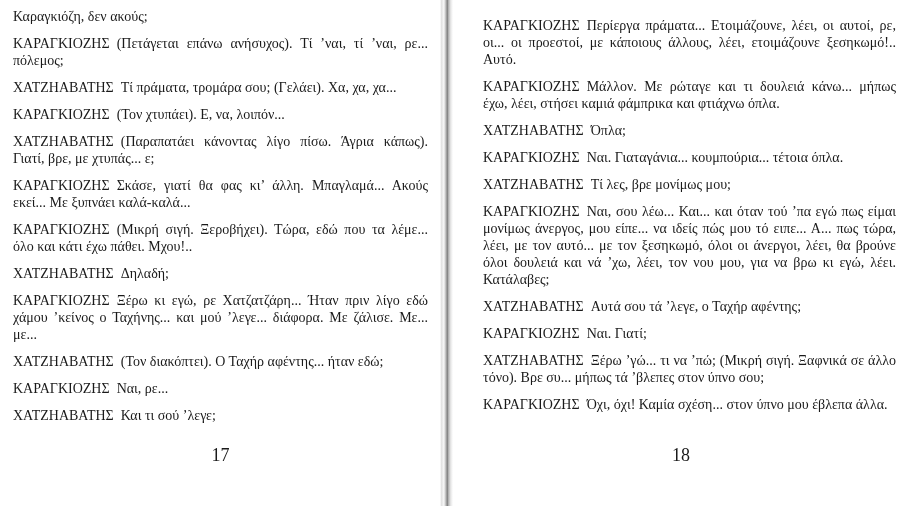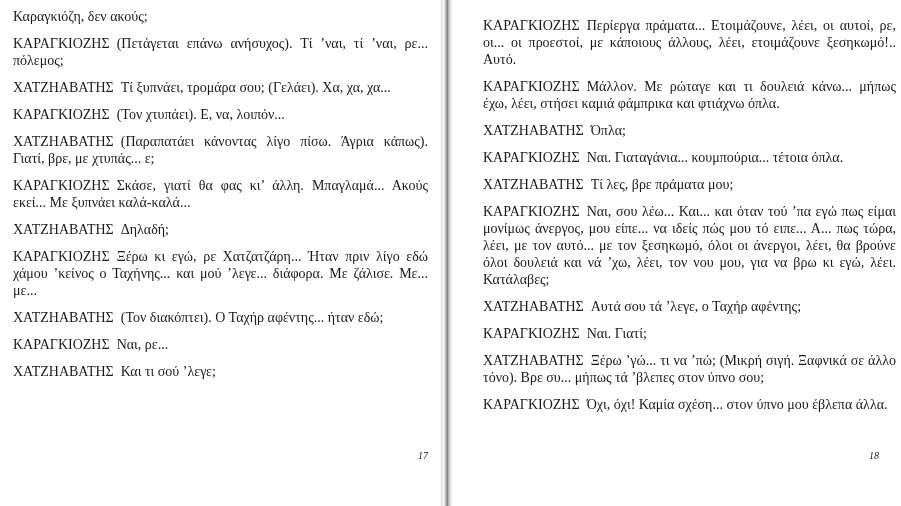--- a/index.html
+++ b/index.html
@@ -19,24 +19,23 @@
     font-size:14px;
     line-height:17px;
     text-align:justify;
     text-justify:inter-word;
   }
   .speaker{margin-right:7px;}
   .speaker:empty{display:none;margin:0;}
   .page-number{
     position:absolute;
     top:447px;
-    font-size:10px;
+    font-size:18px;
     line-height:17px;
-    text-align:right;
-    font-style:italic;
+    text-align:center;
   }
   .page-left .page-number{left:13px;right:13px;}
   .page-right .page-number{left:30px;right:22px;}
   .gutter{
     position:absolute;
     left:440px;top:0;
     width:13px;height:506px;
     background:linear-gradient(to right,
       #ffffff 0%, #e2e2e2 12%, #f8f8f8 30%,
       #adadad 48%, #7d7d7d 56%, #b5b5b5 66%,
@@ -44,40 +43,41 @@
   }
 </style>
 </head>
 <body>
 
 <div class="spread">
 
   <div class="page page-left">
     <p class="para"><span>Καραγκιόζη, δεν ακούς;</span></p>
     <p class="para"><span class="speaker">ΚΑΡΑΓΚΙΟΖΗΣ</span><span>(Πετάγεται επάνω ανήσυχος). Τί ’ναι, τί ’ναι, ρε... πόλεμος;</span></p>
-    <p class="para"><span class="speaker">ΧΑΤΖΗΑΒΑΤΗΣ</span><span>Τί ξυπνάει, τρομάρα σου; (Γελάει). Χα, χα, χα...</span></p>
+    <p class="para"><span class="speaker">ΧΑΤΖΗΑΒΑΤΗΣ</span><span>Τί πράματα, τρομάρα σου; (Γελάει). Χα, χα, χα...</span></p>
     <p class="para"><span class="speaker">ΚΑΡΑΓΚΙΟΖΗΣ</span><span>(Τον χτυπάει). Ε, να, λοιπόν...</span></p>
     <p class="para"><span class="speaker">ΧΑΤΖΗΑΒΑΤΗΣ</span><span>(Παραπατάει κάνοντας λίγο πίσω. Άγρια κάπως). Γιατί, βρε, με χτυπάς... ε;</span></p>
     <p class="para"><span class="speaker">ΚΑΡΑΓΚΙΟΖΗΣ</span><span>Σκάσε, γιατί θα φας κι’ άλλη. Μπαγλαμά... Ακούς εκεί... Με ξυπνάει καλά-καλά...</span></p>
+    <p class="para"><span class="speaker">ΚΑΡΑΓΚΙΟΖΗΣ</span><span>(Μικρή σιγή. Ξεροβήχει). Τώρα, εδώ που τα λέμε... όλο και κάτι έχω πάθει. Μχου!..</span></p>
     <p class="para"><span class="speaker">ΧΑΤΖΗΑΒΑΤΗΣ</span><span>Δηλαδή;</span></p>
     <p class="para"><span class="speaker">ΚΑΡΑΓΚΙΟΖΗΣ</span><span>Ξέρω κι εγώ, ρε Χατζατζάρη... Ήταν πριν λίγο εδώ χάμου ’κείνος ο Ταχήνης... και μού ’λεγε... διάφορα. Με ζάλισε. Με... με...</span></p>
     <p class="para"><span class="speaker">ΧΑΤΖΗΑΒΑΤΗΣ</span><span>(Τον διακόπτει). Ο Ταχήρ αφέντης... ήταν εδώ;</span></p>
     <p class="para"><span class="speaker">ΚΑΡΑΓΚΙΟΖΗΣ</span><span>Ναι, ρε...</span></p>
     <p class="para"><span class="speaker">ΧΑΤΖΗΑΒΑΤΗΣ</span><span>Και τι σού ’λεγε;</span></p>
     <div class="page-number">17</div>
   </div>
 
   <div class="gutter"></div>
 
   <div class="page page-right">
     <p class="para"><span class="speaker">ΚΑΡΑΓΚΙΟΖΗΣ</span><span>Περίεργα πράματα... Ετοιμάζουνε, λέει, οι αυτοί, ρε, οι... οι προεστοί, με κάποιους άλλους, λέει, ετοιμάζουνε ξεσηκωμό!.. Αυτό.</span></p>
     <p class="para"><span class="speaker">ΚΑΡΑΓΚΙΟΖΗΣ</span><span>Μάλλον. Με ρώταγε και τι δουλειά κάνω... μήπως έχω, λέει, στήσει καμιά φάμπρικα και φτιάχνω όπλα.</span></p>
     <p class="para"><span class="speaker">ΧΑΤΖΗΑΒΑΤΗΣ</span><span>Όπλα;</span></p>
     <p class="para"><span class="speaker">ΚΑΡΑΓΚΙΟΖΗΣ</span><span>Ναι. Γιαταγάνια... κουμπούρια... τέτοια όπλα.</span></p>
-    <p class="para"><span class="speaker">ΧΑΤΖΗΑΒΑΤΗΣ</span><span>Τί λες, βρε πράματα μου;</span></p>
+    <p class="para"><span class="speaker">ΧΑΤΖΗΑΒΑΤΗΣ</span><span>Τί λες, βρε μονίμως μου;</span></p>
     <p class="para"><span class="speaker">ΚΑΡΑΓΚΙΟΖΗΣ</span><span>Ναι, σου λέω... Και... και όταν τού ’πα εγώ πως είμαι μονίμως άνεργος, μου είπε... να ιδείς πώς μου τό ειπε... Α... πως τώρα, λέει, με τον αυτό... με τον ξεσηκωμό, όλοι οι άνεργοι, λέει, θα βρούνε όλοι δουλειά και νά ’χω, λέει, τον νου μου, για να βρω κι εγώ, λέει. Κατάλαβες;</span></p>
     <p class="para"><span class="speaker">ΧΑΤΖΗΑΒΑΤΗΣ</span><span>Αυτά σου τά ’λεγε, ο Ταχήρ αφέντης;</span></p>
     <p class="para"><span class="speaker">ΚΑΡΑΓΚΙΟΖΗΣ</span><span>Ναι. Γιατί;</span></p>
     <p class="para"><span class="speaker">ΧΑΤΖΗΑΒΑΤΗΣ</span><span>Ξέρω ’γώ... τι να ’πώ; (Μικρή σιγή. Ξαφνικά σε άλλο τόνο). Βρε συ... μήπως τά ’βλεπες στον ύπνο σου;</span></p>
     <p class="para"><span class="speaker">ΚΑΡΑΓΚΙΟΖΗΣ</span><span>Όχι, όχι! Καμία σχέση... στον ύπνο μου έβλεπα άλλα.</span></p>
     <div class="page-number">18</div>
   </div>
 
 </div>
 

